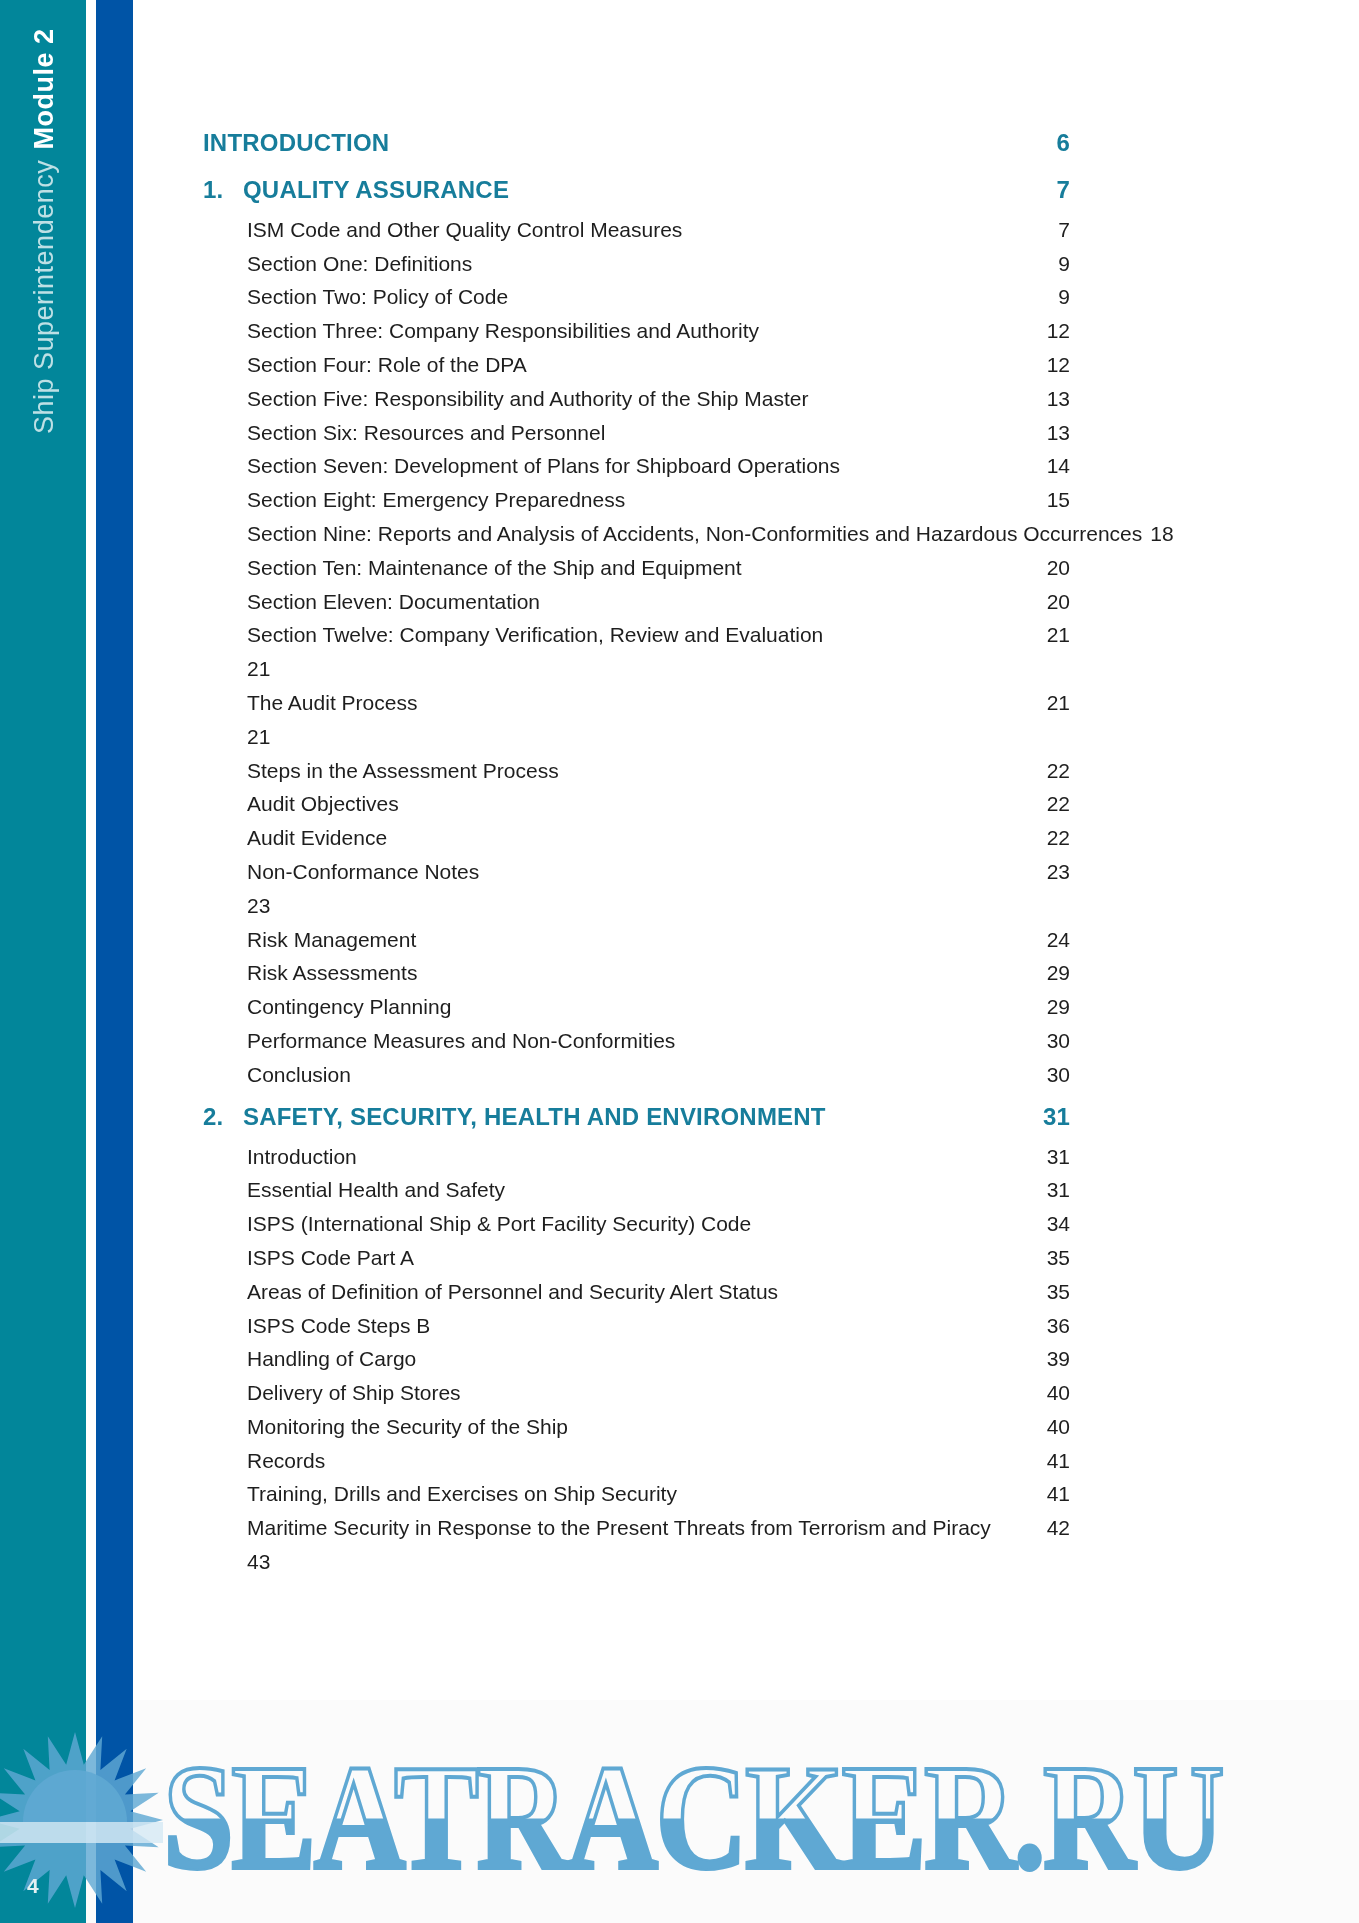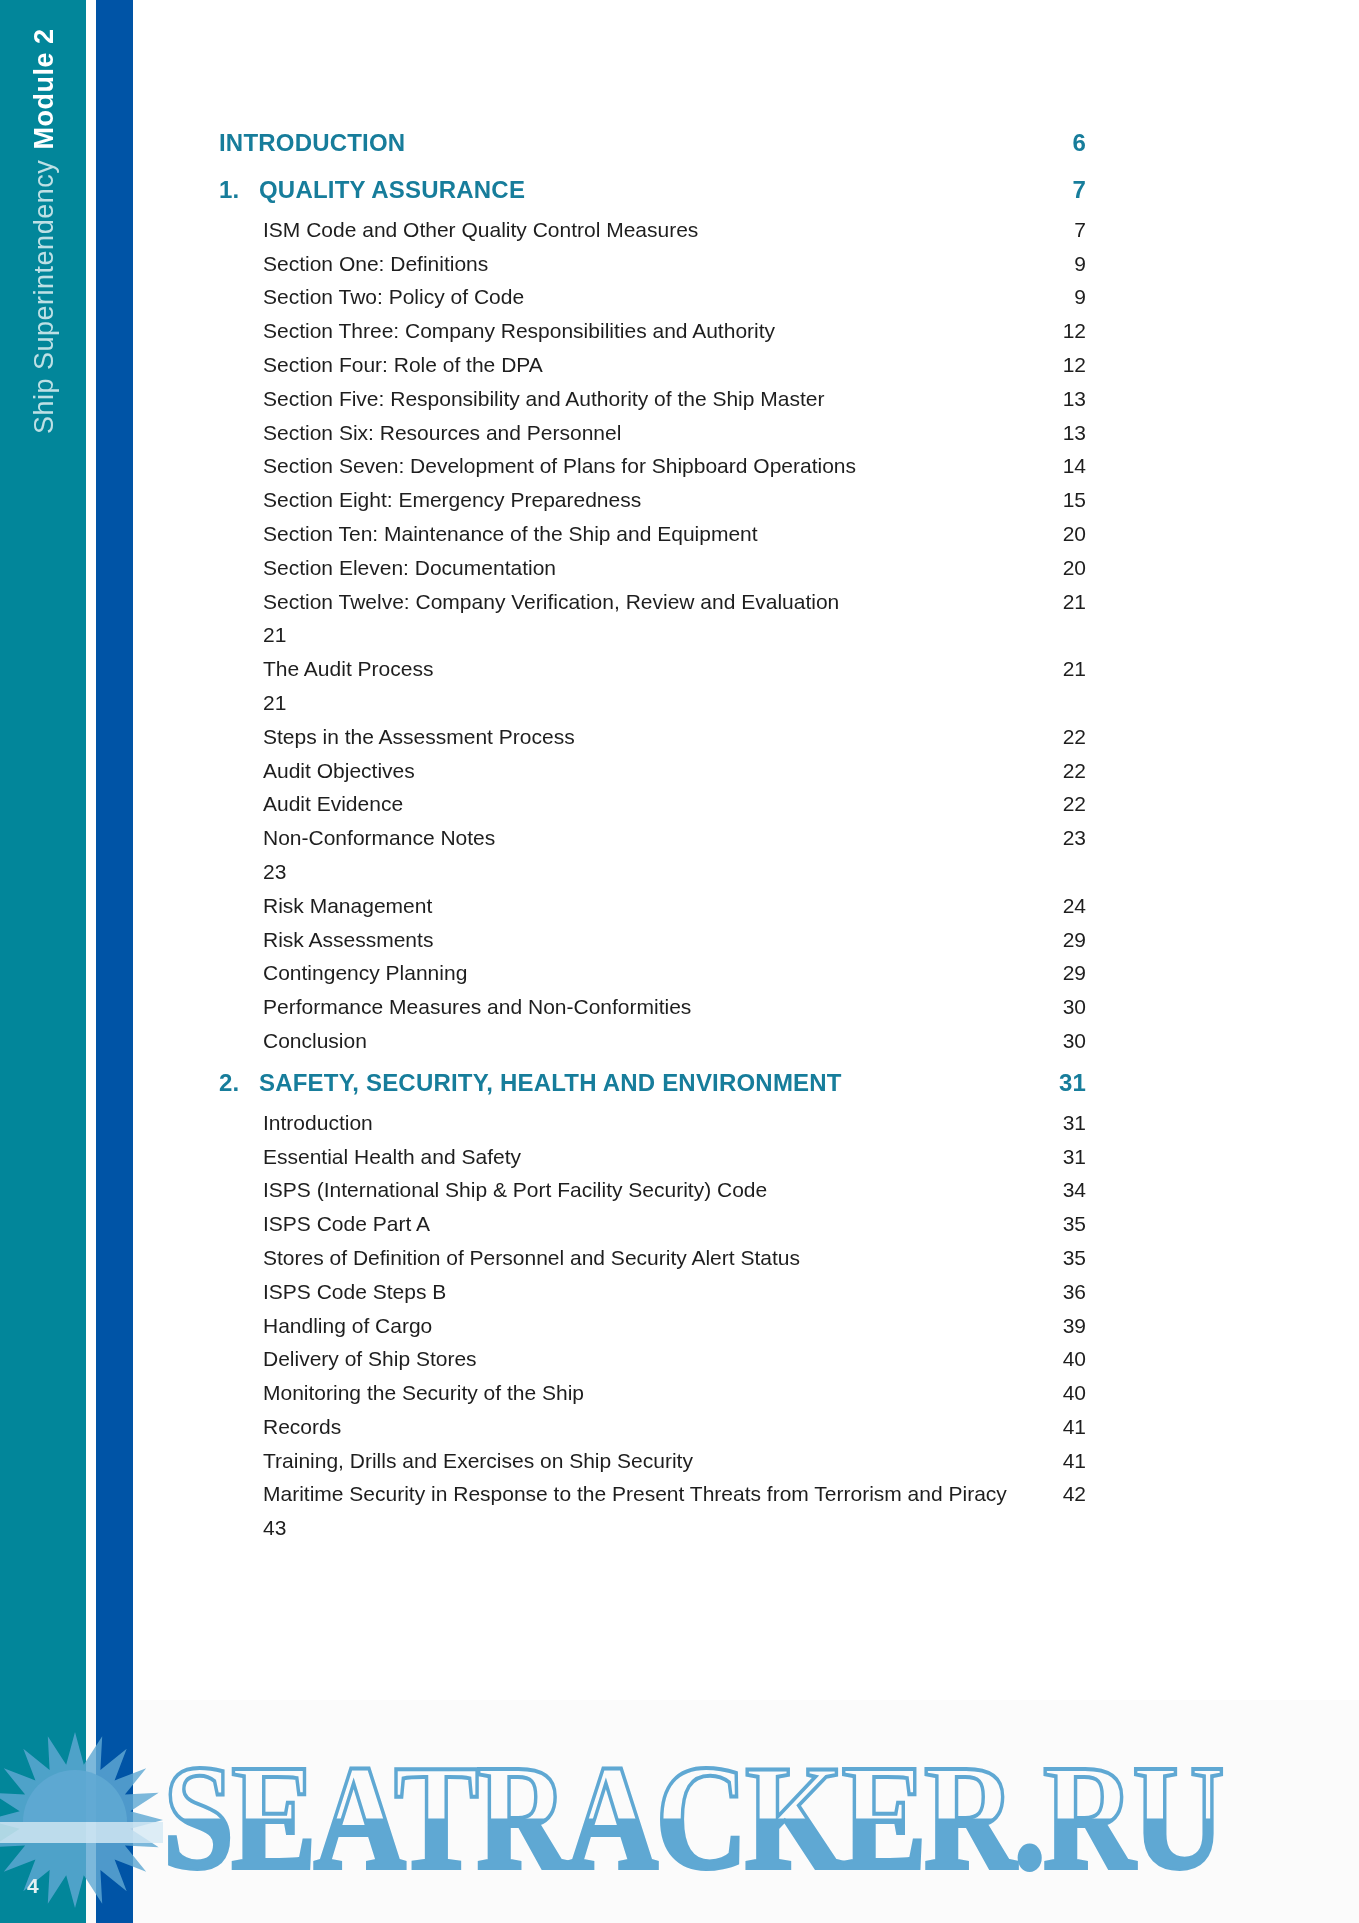--- a/index.html
+++ b/index.html
@@ -39,21 +39,21 @@
     z-index:3;
   }
   .t-light{color:rgba(255,255,255,.74);font-weight:400;margin-right:.38em;}
   .t-bold{color:#ffffff;font-weight:700;}
   .page-num{
     position:absolute;left:27px;top:1874px;
     color:#e3f0f2;font-size:21px;font-weight:700;z-index:4;
   }
   
   .toc{
-    position:absolute;left:219px;top:126px;width:867px;
+    position:absolute;left:203px;top:126px;width:867px;
     color:var(--body-text);
   }
   .toc-h{
     height:34px;margin-top:13px;margin-bottom:1px;
     display:flex;align-items:center;
     color:var(--heading);font-weight:700;font-size:24px;
     letter-spacing:.2px;
   }
   .toc-h:first-child{margin-top:0;}
   .toc-h .sec-num{width:40px;flex:0 0 auto;}
@@ -148,20 +148,24 @@
       </div>
       <div class="toc-item">
         <span class="lbl">Section Seven: Development of Plans for Shipboard Operations</span>
         <span class="pg">14</span>
       </div>
       <div class="toc-item">
         <span class="lbl">Section Eight: Emergency Preparedness</span>
         <span class="pg">15</span>
       </div>
       <div class="toc-item">
+        <span class="lbl">Section Nine: Reports and Analysis of Accidents, Non-Conformities and Hazardous Occurrences</span>
+        <span class="pg">18</span>
+      </div>
+      <div class="toc-item">
         <span class="lbl">Section Ten: Maintenance of the Ship and Equipment</span>
         <span class="pg">20</span>
       </div>
       <div class="toc-item">
         <span class="lbl">Section Eleven: Documentation</span>
         <span class="pg">20</span>
       </div>
       <div class="toc-item">
         <span class="lbl">Section Twelve: Company Verification, Review and Evaluation</span>
         <span class="pg">21</span>
@@ -230,21 +234,21 @@
       </div>
       <div class="toc-item">
         <span class="lbl">ISPS (International Ship &amp; Port Facility Security) Code</span>
         <span class="pg">34</span>
       </div>
       <div class="toc-item">
         <span class="lbl">ISPS Code Part A</span>
         <span class="pg">35</span>
       </div>
       <div class="toc-item">
-        <span class="lbl">Stores of Definition of Personnel and Security Alert Status</span>
+        <span class="lbl">Areas of Definition of Personnel and Security Alert Status</span>
         <span class="pg">35</span>
       </div>
       <div class="toc-item">
         <span class="lbl">ISPS Code Steps B</span>
         <span class="pg">36</span>
       </div>
       <div class="toc-item">
         <span class="lbl">Handling of Cargo</span>
         <span class="pg">39</span>
       </div>

